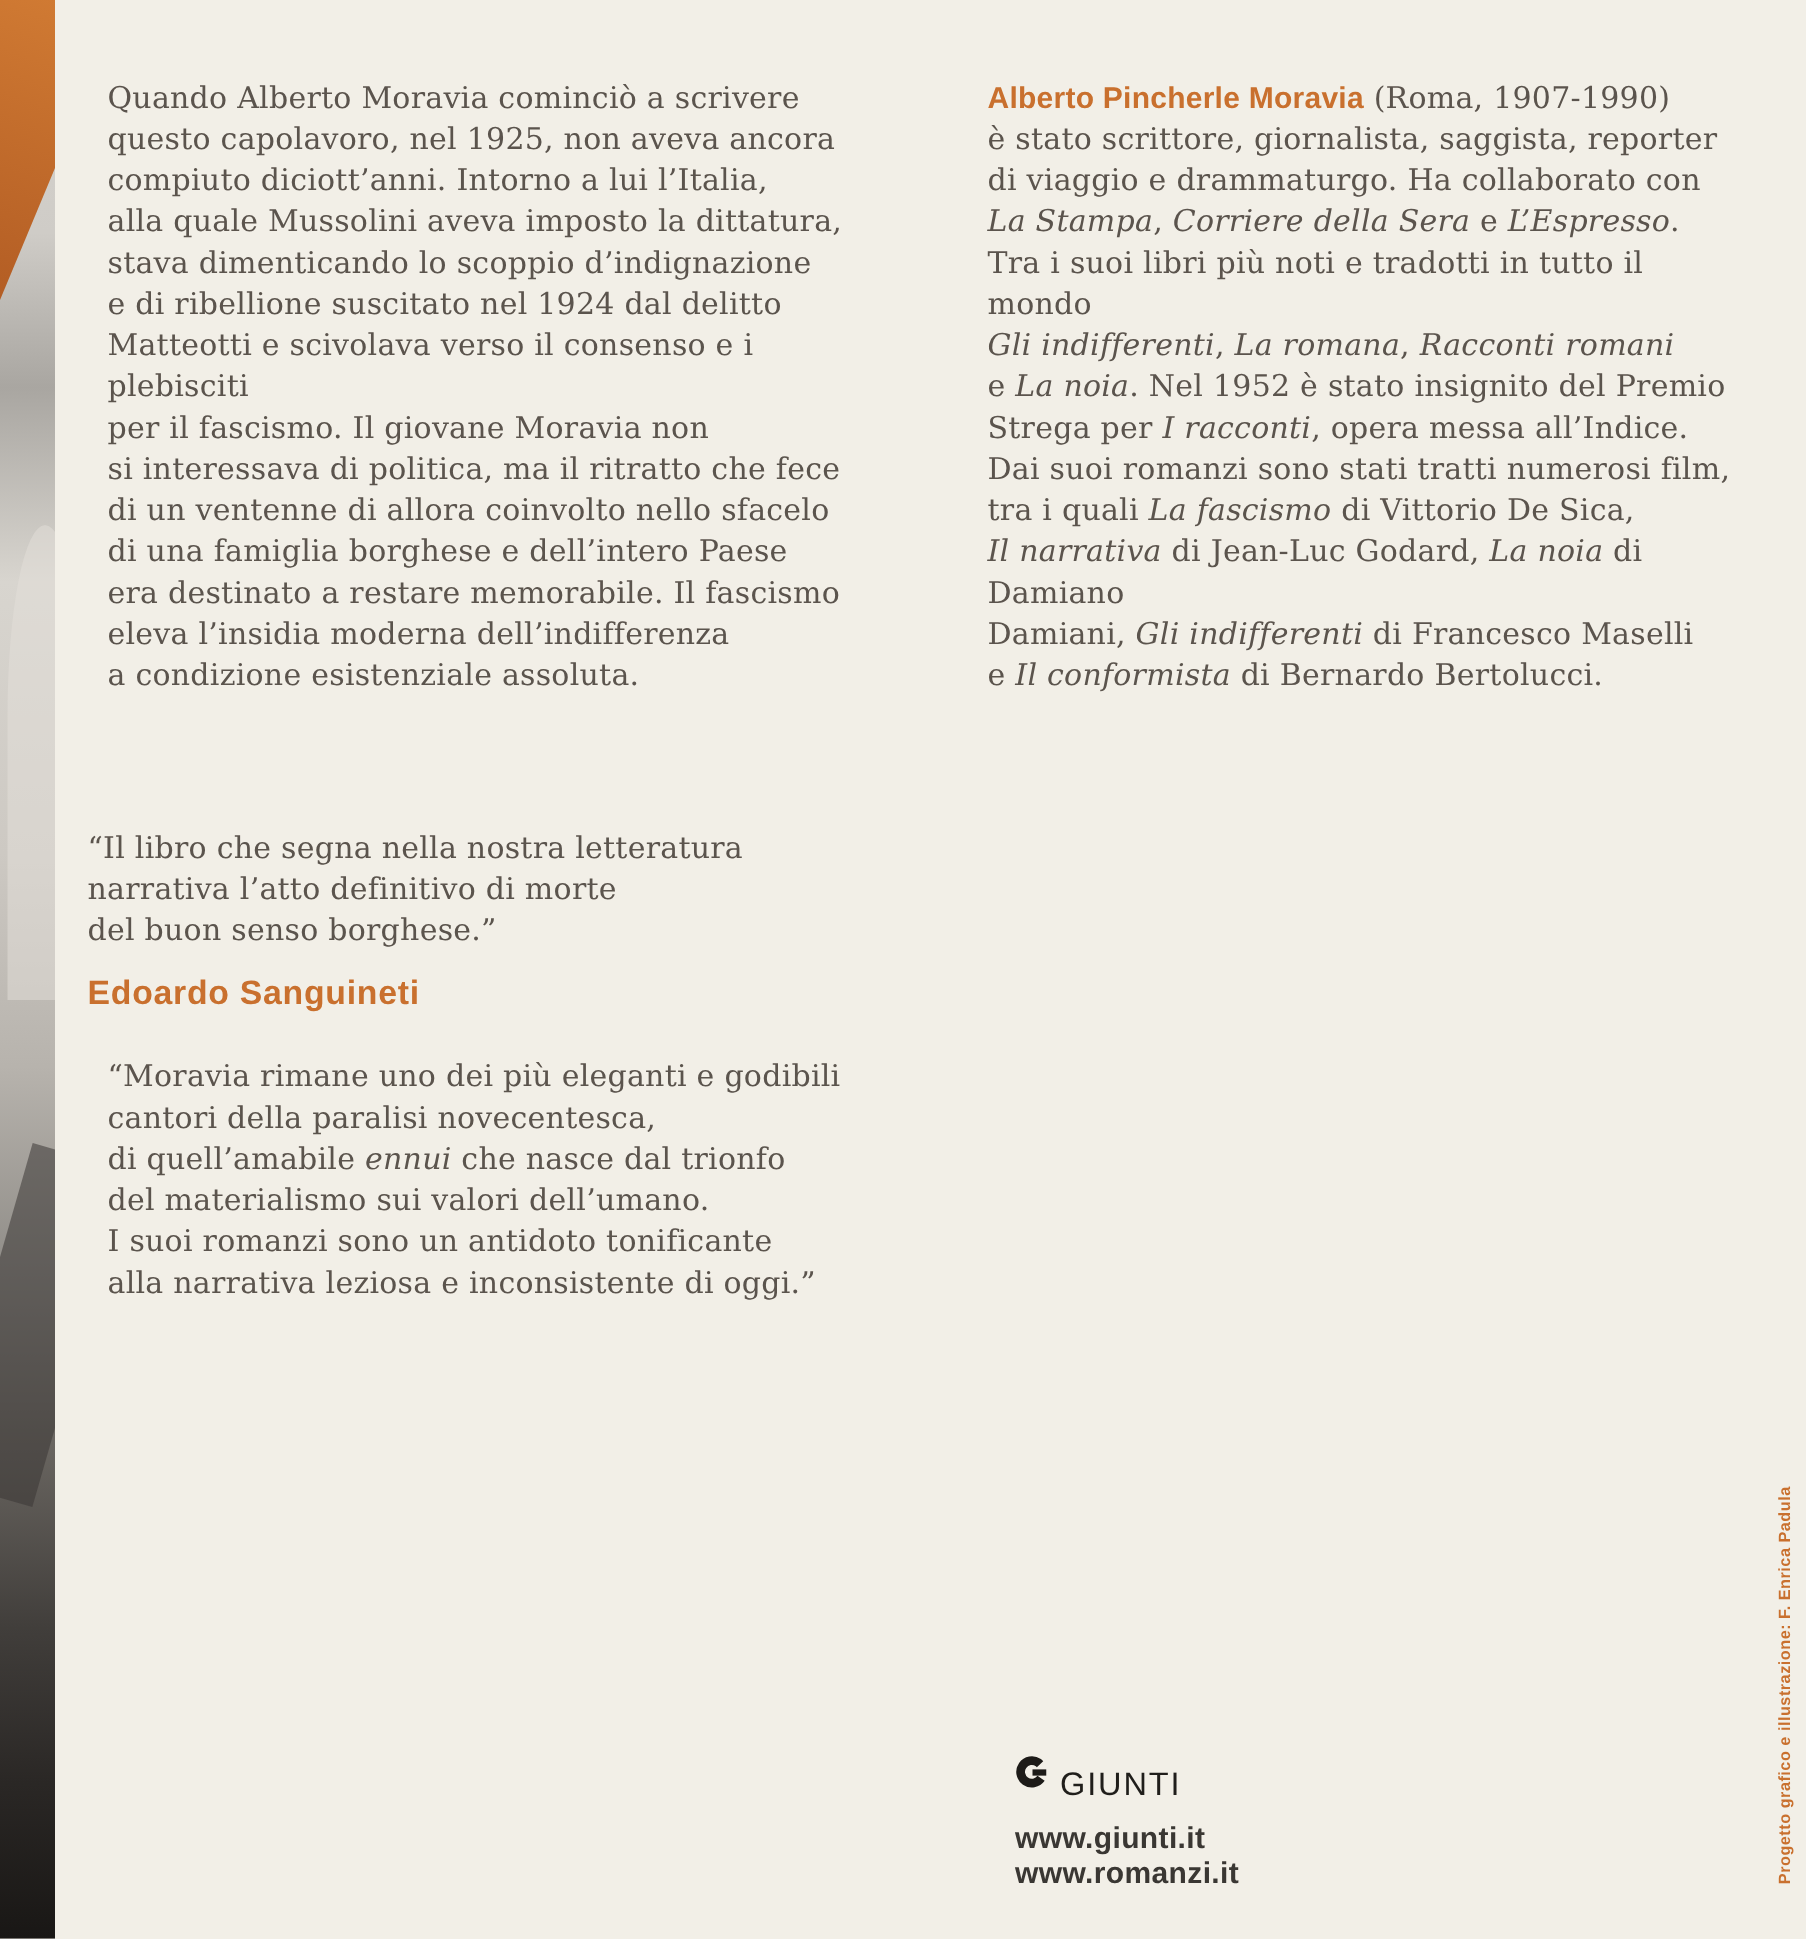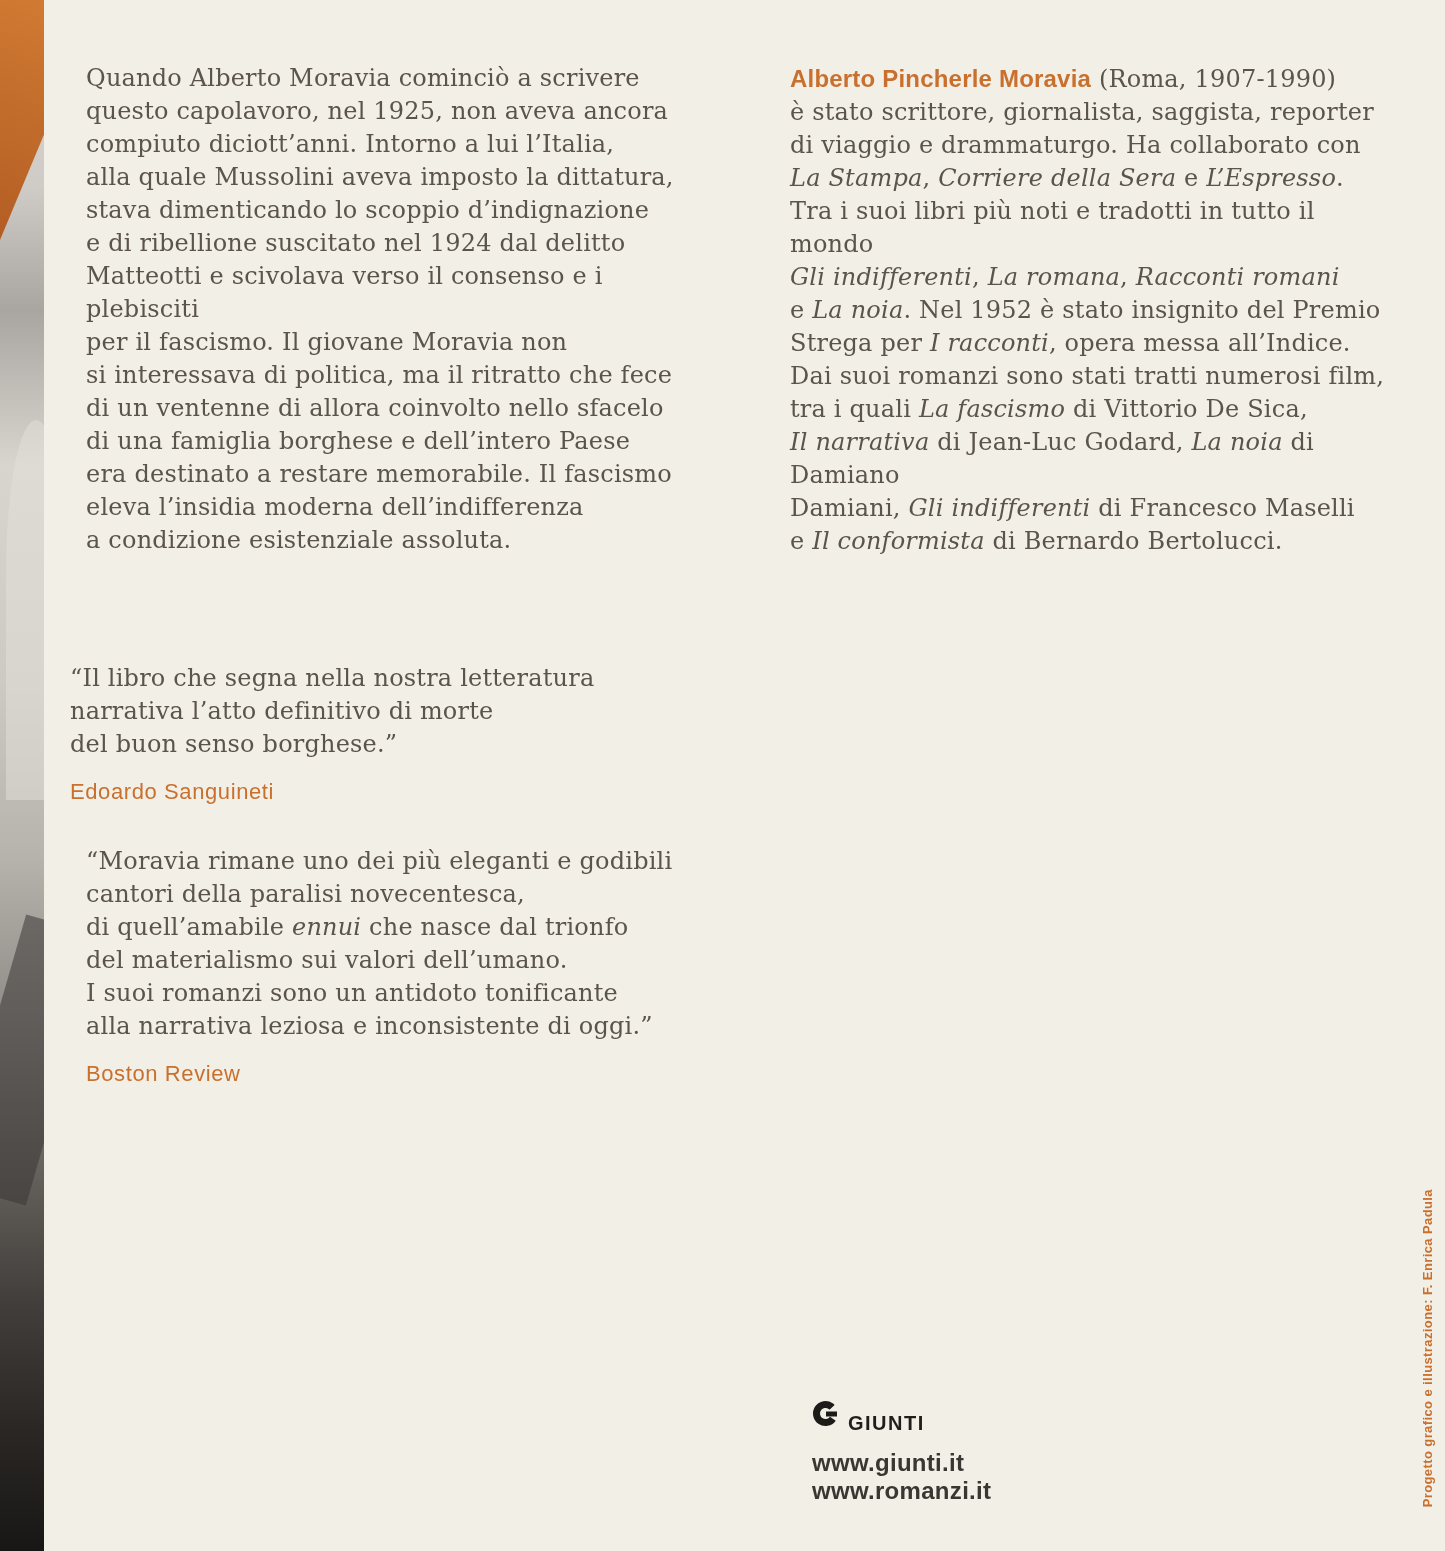--- a/index.html
+++ b/index.html
@@ -48,41 +48,41 @@
   }
   .prose i{font-style:italic;}
   .left-col{position:absolute;left:86px;top:62px;width:620px;}
   .right-col{position:absolute;left:790px;top:62px;width:600px;}
 
   .quote-1{position:absolute;left:70px;top:662px;width:620px;}
   .quote-2{position:absolute;left:86px;top:845px;width:620px;}
 
   .attribution{
     font-family:"Liberation Sans","DejaVu Sans",sans-serif;
-    font-weight:normal;
+    font-weight:bold;
     color:var(--accent);
-    font-size:22px;
+    font-size:27px;
     letter-spacing:.6px;
     margin-top:18px;
     white-space:pre-line;
   }
 
   .bio-name{
     font-family:"Liberation Sans","DejaVu Sans",sans-serif;
     font-weight:bold;
     color:var(--accent);
     letter-spacing:.2px;
   }
 
   
   .footer{position:absolute;left:812px;top:1396px;}
   .publisher-row{display:flex;align-items:center;gap:9px;}
   .publisher-name{
     font-family:"Liberation Sans","DejaVu Sans",sans-serif;
-    font-weight:bold;font-size:20px;letter-spacing:1.5px;color:#201e1b;margin-top:16px;
+    font-weight:normal;font-size:26px;letter-spacing:1.5px;color:#201e1b;margin-top:16px;
   }
   .websites{
     margin-top:14px;
     font-family:"Liberation Sans","DejaVu Sans",sans-serif;
     font-weight:bold;font-size:24px;line-height:28px;color:#3a3733;
     letter-spacing:.3px;
   }
 
   
   .credit{
@@ -141,21 +141,20 @@
   <p class="attribution">Edoardo Sanguineti</p>
 </div>
 
 <div class="quote-2">
   <p class="prose">“Moravia rimane uno dei più eleganti e godibili
 cantori della paralisi novecentesca,
 di quell’amabile <i>ennui</i> che nasce dal trionfo
 del materialismo sui valori dell’umano.
 I suoi romanzi sono un antidoto tonificante
 alla narrativa leziosa e inconsistente di oggi.”</p>
-  <p class="attribution">Boston Review</p>
 </div>
 
 <div class="footer">
   <div class="publisher-row">
     <span>
       <svg width="27" height="27" viewBox="0 0 27 27" aria-hidden="true">
         <circle cx="13.5" cy="13.5" r="9" fill="none" stroke="#1d1b18" stroke-width="7" stroke-dasharray="44 14" transform="rotate(35 13.5 13.5)"></circle>
         <rect x="14" y="11.5" width="11" height="5" fill="#1d1b18"></rect>
       </svg>
     </span>

